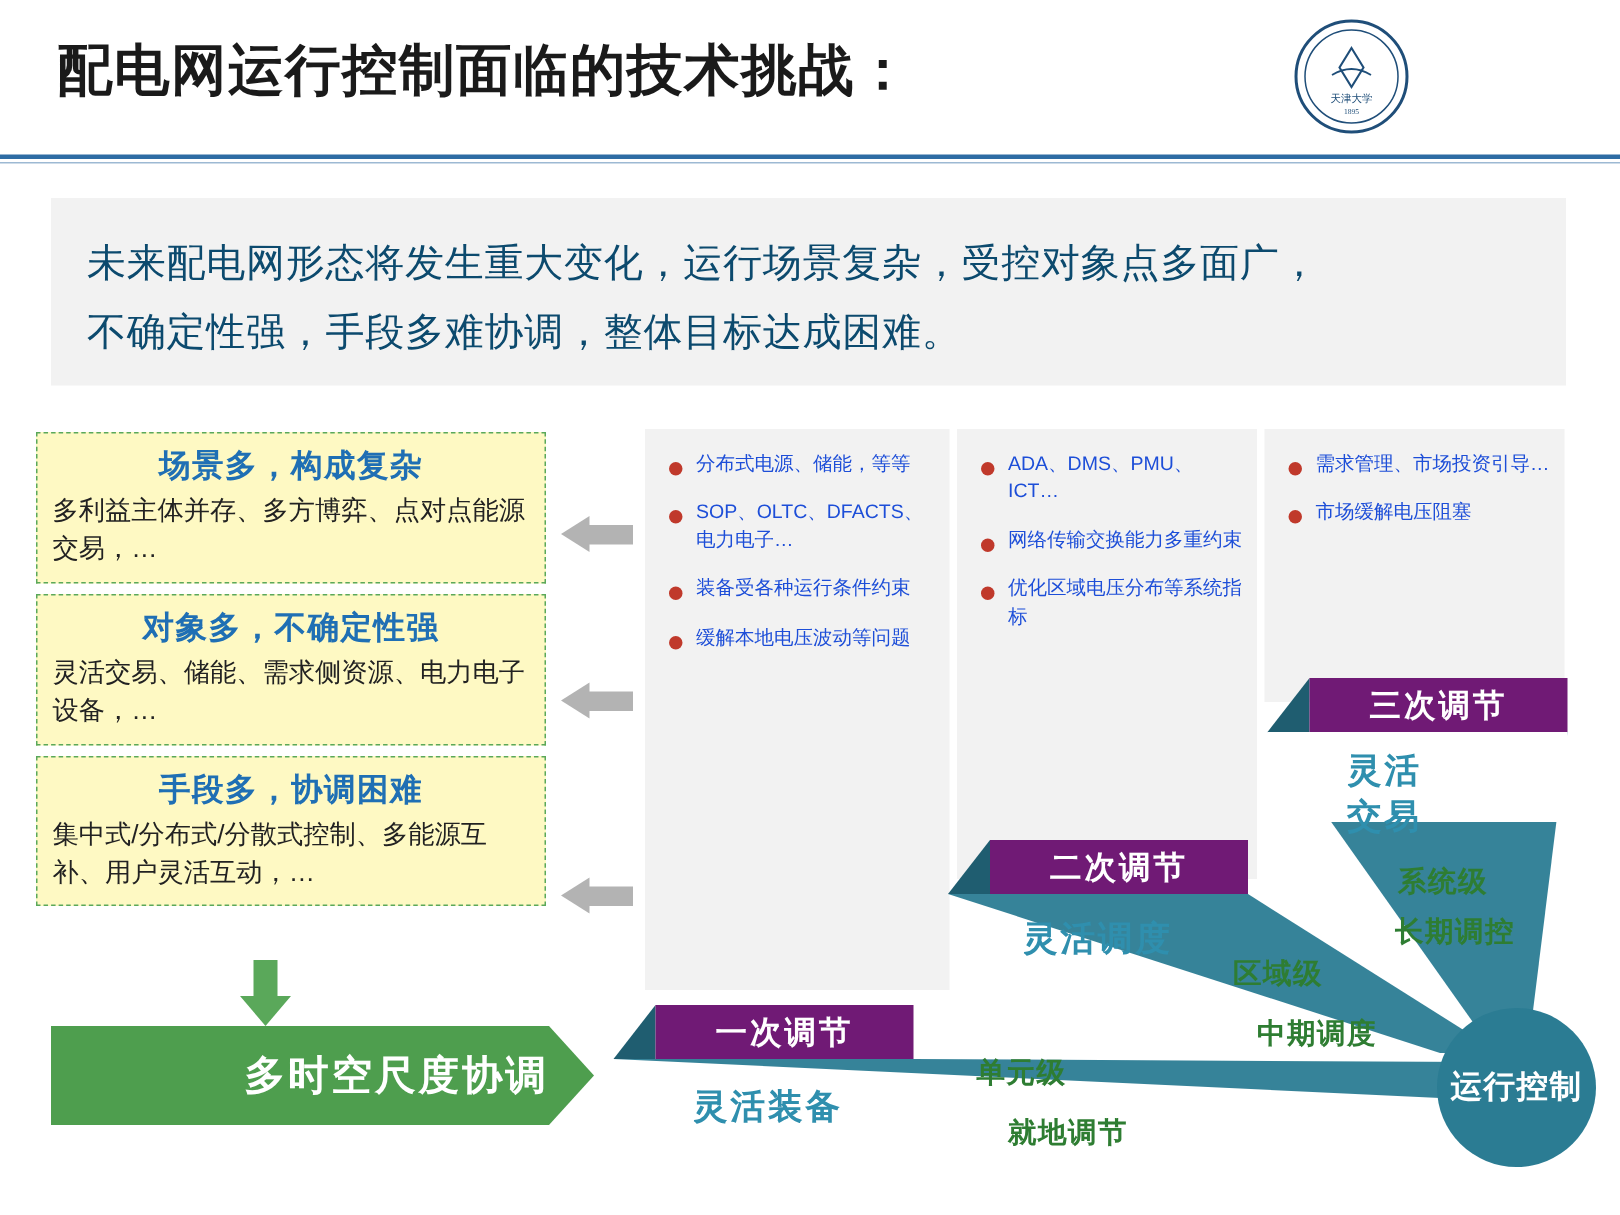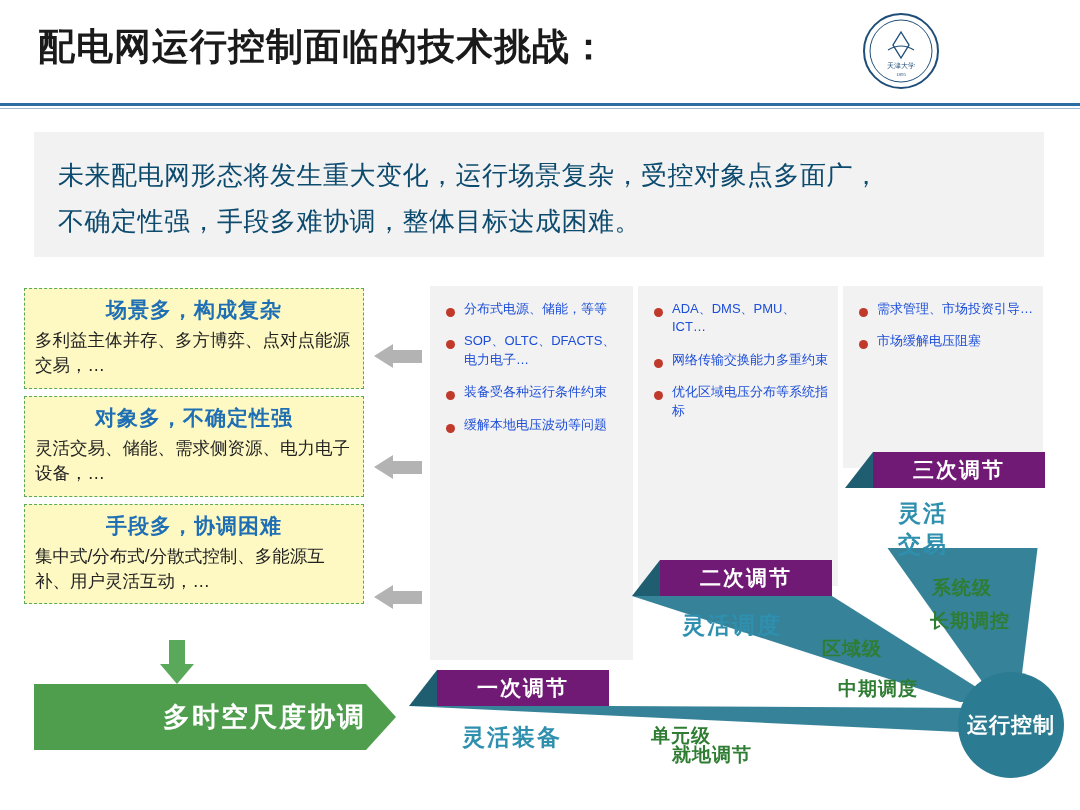--- a/index.html
+++ b/index.html
@@ -273,21 +273,21 @@
     color: #2e7d32;
     font-weight: bold;
     font-size: 19px;
     letter-spacing: 1px;
     white-space: nowrap;
   }
   #lvl-sys   { left: 913px; top: 575px; margin-left: 19px; }
   #lvl-long  { left: 930px; top: 608px; }
   #lvl-reg   { left: 822px; top: 636px; }
   #lvl-mid   { left: 838px; top: 676px; }
-  #lvl-unit  { left: 651px; top: 702px; margin-top: 21px; }
+  #lvl-unit  { left: 651px; top: 702px; }
   #lvl-local { left: 672px; top: 742px; }
 
   
   .circle {
     position: absolute;
     left: 958px;
     top: 672px;
     width: 106px;
     height: 106px;
     border-radius: 50%;

